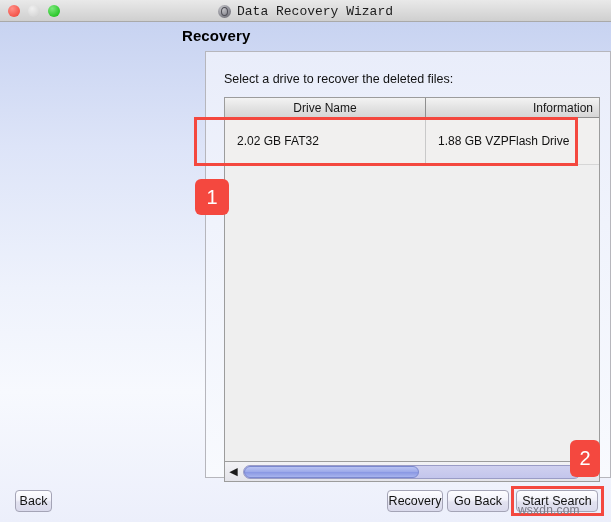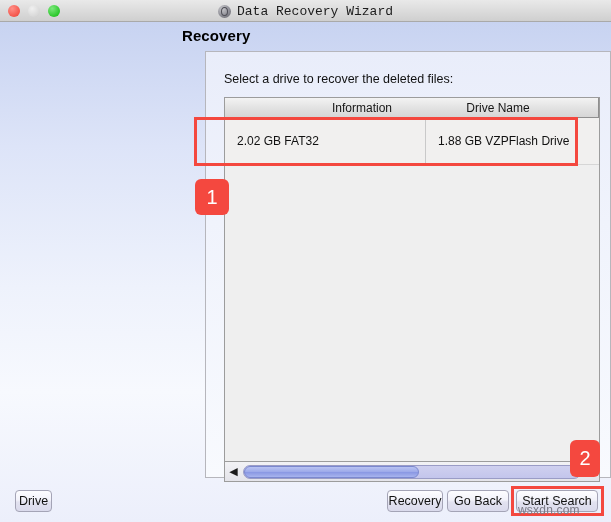--- a/index.html
+++ b/index.html
@@ -279,42 +279,42 @@
   </div>
 
   <div class="heading">Recovery</div>
 
   <div class="panel">
 
     <div class="panel-instruction">Select a drive to recover the deleted files:</div>
 
     <div class="listbox">
       <div class="table-header">
+        <div class="th th-drive">Drive Name</div>
         <div class="th th-info">Information</div>
-        <div class="th th-drive">Drive Name</div>
       </div>
       <div class="table-body">
         <div class="row">
           <div class="cell cell-drive">2.02 GB FAT32</div>
           <div class="cell cell-info">1.88 GB VZPFlash Drive</div>
         </div>
       </div>
     </div>
 
     <div class="hscroll">
       <div class="sb-arrow">◀</div>
       <div class="sb-track">
         <div class="sb-thumb" style="width: 52%;"></div>
       </div>
       <div class="sb-arrow">▶</div>
     </div>
 
   </div>
 
-  <div class="btn btn-help">Drive</div>
+  <div class="btn btn-help">Back</div>
   <div class="btn btn-options">Recovery</div>
   <div class="btn btn-goback">Go Back</div>
   <div class="btn btn-start">Start Search</div>
 
   <div class="redbox redbox-row"></div>
   <div class="redbox redbox-start"></div>
   <div class="badge badge-1">1</div>
   <div class="badge badge-2">2</div>
 
   <div class="watermark">wsxdn.com</div>

